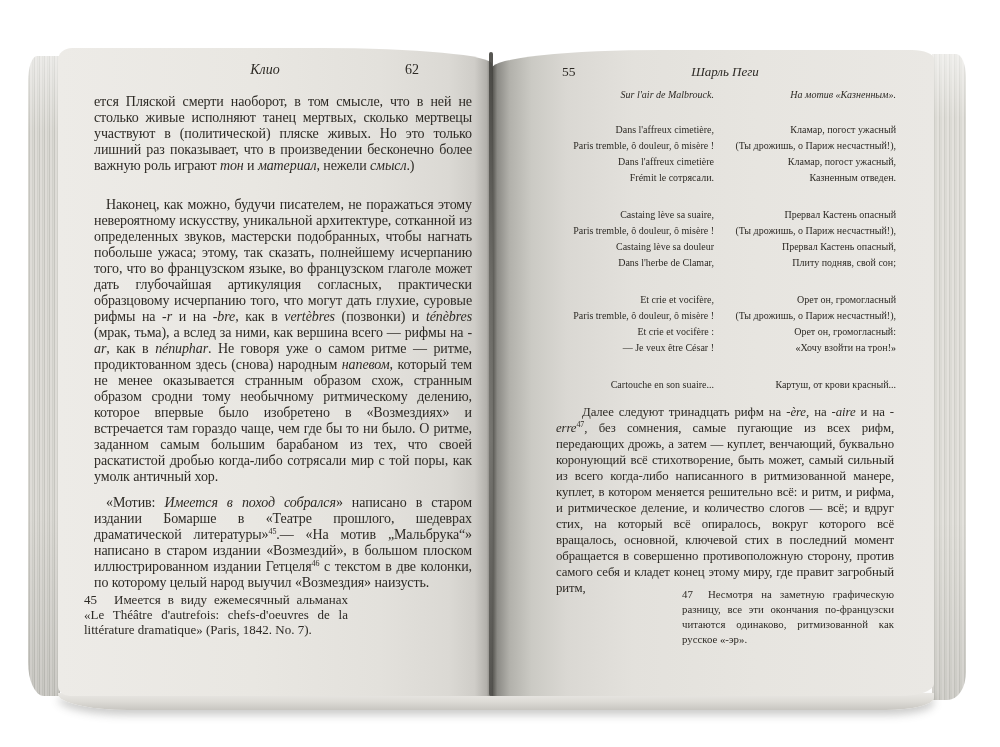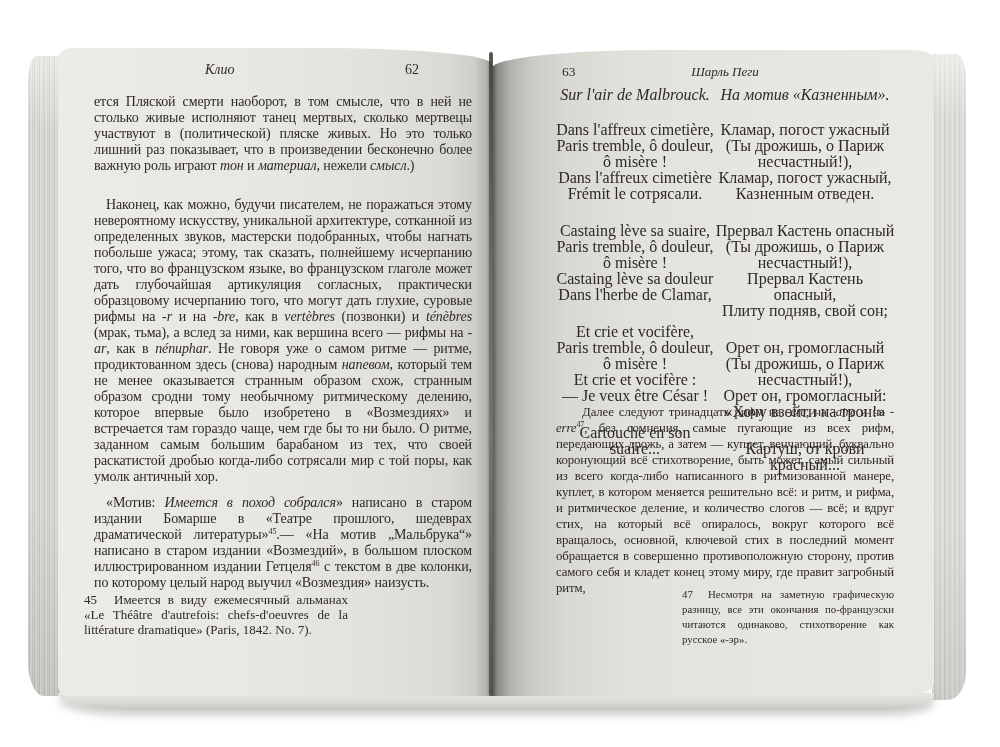--- a/index.html
+++ b/index.html
@@ -42,40 +42,40 @@
   .gutter-line{position:absolute;left:461px;top:4px;width:4px;height:644px;
     background:linear-gradient(180deg,#44433f 0%,#6a6964 35%,#75746f 60%,#504f4b 100%);
     border-radius:3px;opacity:.9;}
   .fore-edge{position:absolute;left:30px;width:876px;top:645px;height:17px;
     background:linear-gradient(180deg,#eae8e4 0%,#dddbd6 50%,#c8c6c1 100%);
     border-radius:0 0 48px 70px / 0 0 12px 16px;
     box-shadow:0 5px 8px rgba(70,70,64,.28);}
 
   
   .rh-left{position:absolute;left:26px;top:14px;width:398px;height:18px;font-size:14px;}
-  .rh-title-l{position:absolute;left:121px;width:120px;font-style:italic;}
+  .rh-title-l{position:absolute;left:121px;width:120px;text-align:center;font-style:italic;}
   .rh-num-l{position:absolute;left:321px;}
   .body-left{position:absolute;left:26px;top:36px;width:398px;
     font-size:14px;line-height:16px;text-align:justify;letter-spacing:-0.1px;}
   .body-left p{margin:10px;}
   .body-left p.sp{margin-top:23px;}
   .body-left p.ind{text-indent:12px;}
   .fn-block{position:absolute;font-size:13px;line-height:15px;text-align:justify;}
   .fn-left{left:26px;top:544px;width:264px;}
   .fn-block p{margin:0;}
   .fn-num{display:inline-block;width:30px;}
   sup{font-size:8px;vertical-align:5px;line-height:0;}
   i{font-style:italic;}
 
   
   .rh-right{position:absolute;left:64px;top:14px;width:338px;height:18px;text-align:center;
     font-style:italic;font-size:13px;}
   .rh-num-r{position:absolute;left:6px;font-style:normal;font-size:13.5px;}
   .verse{position:absolute;left:64px;top:37px;width:340px;display:flex;}
-  .vcol{text-align:center;font-size:16px;line-height:16px;}
+  .vcol{text-align:right;font-size:10px;line-height:16px;}
   .vcol-fr{width:158px;}
   .vcol-ru{width:182px;}
   .vhead{font-style:italic;height:16px;margin-bottom:19px;}
   .stanza{margin-bottom:21px;}
   .para-right{position:absolute;left:64px;top:354px;width:338px;margin:0;
     font-size:12.8px;line-height:16px;text-align:justify;text-indent:26px;letter-spacing:-0.1px;}
   .fn-right{left:190px;top:537px;width:212px;font-size:10.8px;}
   .fn-right .fn-num{width:26px;}
 </style>
 </head>
@@ -96,21 +96,21 @@
       <p class="sp ind">Наконец, как можно, будучи писателем, не поражаться этому невероятному искусству, уникальной архитектуре, сотканной из определенных звуков, мастерски подобранных, чтобы нагнать побольше ужаса; этому, так сказать, полнейшему исчерпанию того, что во французском языке, во французском глаголе может дать глубочайшая артикуляция согласных, практически образцовому исчерпанию того, что могут дать глухие, суровые рифмы на <i>-r</i> и на <i>-bre</i>, как в <i>vertèbres</i> (позвонки) и <i>ténèbres</i> (мрак, тьма), а вслед за ними, как вершина всего — рифмы на <i>-ar</i>, как в <i>nénuphar</i>. Не говоря уже о самом ритме — ритме, продиктованном здесь (снова) народным <i>напевом</i>, который тем не менее оказывается странным образом схож, странным образом сродни тому необычному ритмическому делению, которое впервые было изобретено в «Возмездиях» и встречается там гораздо чаще, чем где бы то ни было. О ритме, заданном самым большим барабаном из тех, что своей раскатистой дробью когда-либо сотрясали мир с той поры, как умолк античный хор.</p>
       <p class="ind">«Мотив: <i>Имеется в поход собрался</i>» написано в старом издании Бомарше в «Театре прошлого, шедеврах драматической литературы»<sup>45</sup>.— «На мотив „Мальбрука“» написано в старом издании «Возмездий», в большом плоском иллюстрированном издании Гетцеля<sup>46</sup> с текстом в две колонки, по которому целый народ выучил «Возмездия» наизусть.</p>
     </div>
     <div class="fn-block fn-left">
       <p><span class="fn-num">45</span><span>Имеется в виду ежемесячный альманах «Le Théâtre d'autrefois: chefs-d'oeuvres de la littérature dramatique» (Paris, 1842. No. 7).</span></p>
     </div>
   </div>
 
   <div class="page page-right">
     <div class="rh-right">
-      <span class="rh-num-r">63</span>
+      <span class="rh-num-r">55</span>
       <span>Шарль Пеги</span>
     </div>
 
     <div class="verse">
       <div class="vcol vcol-fr">
         <div class="vhead">Sur l'air de Malbrouck.</div>
         <div class="stanza">
           <div>Dans l'affreux cimetière,</div>
           <div>Paris tremble, ô douleur, ô misère !</div>
           <div>Dans l'affreux cimetière</div>
@@ -154,18 +154,18 @@
         </div>
         <div class="stanza">
           <div>Картуш, от крови красный...</div>
         </div>
       </div>
     </div>
 
     <p class="para-right">Далее следуют тринадцать рифм на <i>-ère</i>, на <i>-aire</i> и на <i>-erre</i><sup>47</sup>, без сомнения, самые пугающие из всех рифм, передающих дрожь, а затем — куплет, венчающий, буквально коронующий всё стихотворение, быть может, самый сильный из всего когда-либо написанного в ритмизованной манере, куплет, в котором меняется решительно всё: и ритм, и рифма, и ритмическое деление, и количество слогов — всё; и вдруг стих, на который всё опиралось, вокруг которого всё вращалось, основной, ключевой стих в последний момент обращается в совершенно противоположную сторону, против самого себя и кладет конец этому миру, где правит загробный ритм,</p>
 
     <div class="fn-block fn-right">
-      <p><span class="fn-num">47</span><span>Несмотря на заметную графическую разницу, все эти окончания по-французски читаются одинаково, стихотворение как русское «-эр».</span></p>
+      <p><span class="fn-num">47</span><span>Несмотря на заметную графическую разницу, все эти окончания по-французски читаются одинаково, ритмизованной как русское «-эр».</span></p>
     </div>
   </div>
 
   <div class="gutter-line"></div>
 </div>
 
 </body></html>

